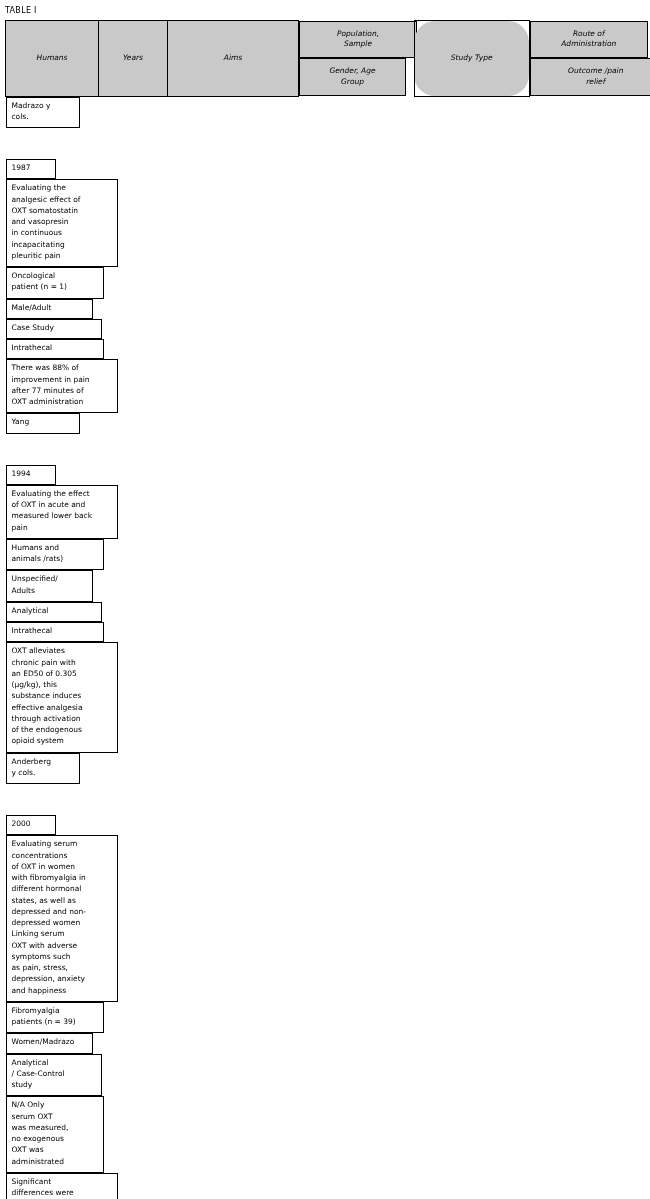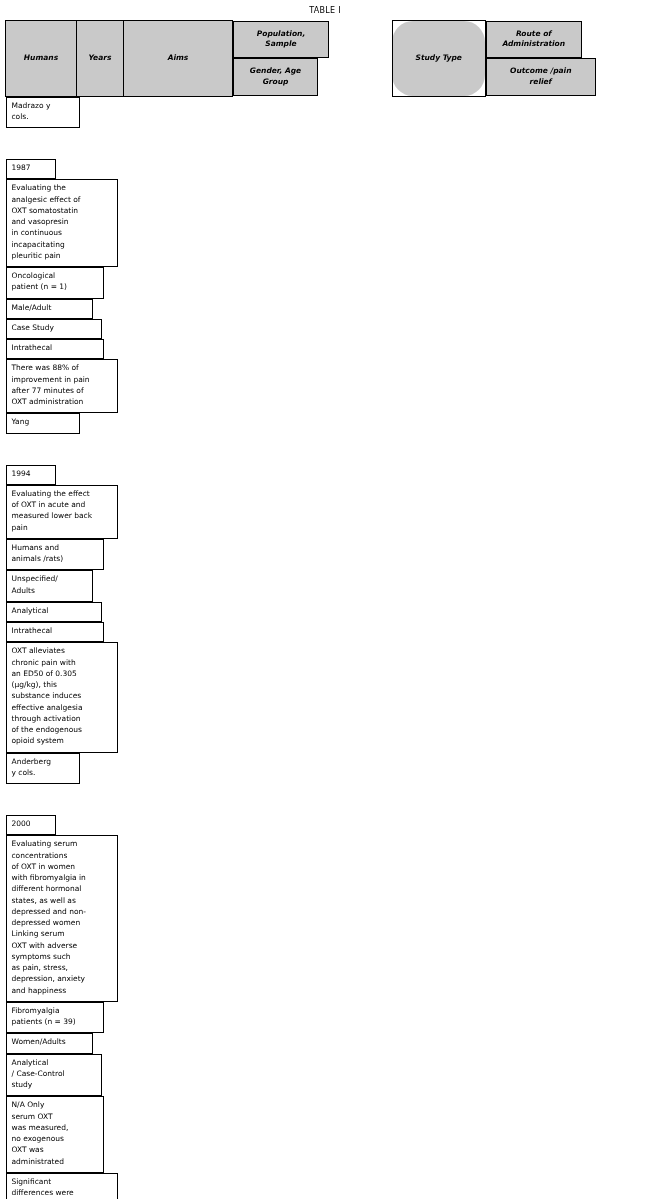--- a/index.html
+++ b/index.html
@@ -11,21 +11,21 @@
     width: 650px;
     font-family: "DejaVu Sans", sans-serif;
     color: #000000;
   }
   .page {
     width: 650px;
     box-sizing: border-box;
     padding: 6px 5px 4px 5px;
   }
   .table-caption {
-    text-align: center;
+    text-align: left;
     font-size: 8px;
     font-family: "DejaVu Sans", sans-serif;
     letter-spacing: 0.3px;
     margin: 0 0 5px 0;
     color: #000;
   }
   table.data-table {
     border-collapse: collapse;
     width: 640px;
     table-layout: fixed;
@@ -38,25 +38,25 @@
     padding: 2px 5px 5px 5px;
     font-size: 7.5px;
     line-height: 1.5;
     font-family: "DejaVu Sans", sans-serif;
     word-wrap: break-word;
     overflow-wrap: break-word;
   }
   table.data-table thead th {
     background: #c9c9c9;
     font-style: italic;
-    font-weight: bold;
+    font-weight: normal;
     text-align: center;
     vertical-align: middle;
     font-size: 7.5px;
-    padding: 7px 4px;
+    padding: 7px 15px;
     line-height: 1.45;
   }
   table.data-table tbody td {
     background: #ffffff;
     vertical-align: middle;
   }
   td.cell-authors { width: 62px; }
   td.cell-years   { width: 38px; text-align: left; margin-top: 31px; }
   td.cell-aims    { width: 100px; }
   td.cell-pop     { width: 86px; }
@@ -164,21 +164,21 @@
 depressed and non-
 depressed women
 Linking serum
 OXT with adverse
 symptoms such
 as pain, stress,
 depression, anxiety
 and happiness</td>
         <td class="cell-pop cell-text">Fibromyalgia
 patients (n = 39)</td>
-        <td class="cell-gender cell-text">Women/Adults</td>
+        <td class="cell-gender cell-text">Women/Madrazo</td>
         <td class="cell-study cell-text">Analytical
 / Case-Control
 study</td>
         <td class="cell-route cell-text">N/A Only
 serum OXT
 was measured,
 no exogenous
 OXT was
 administrated</td>
         <td class="cell-outcome cell-text">Significant

